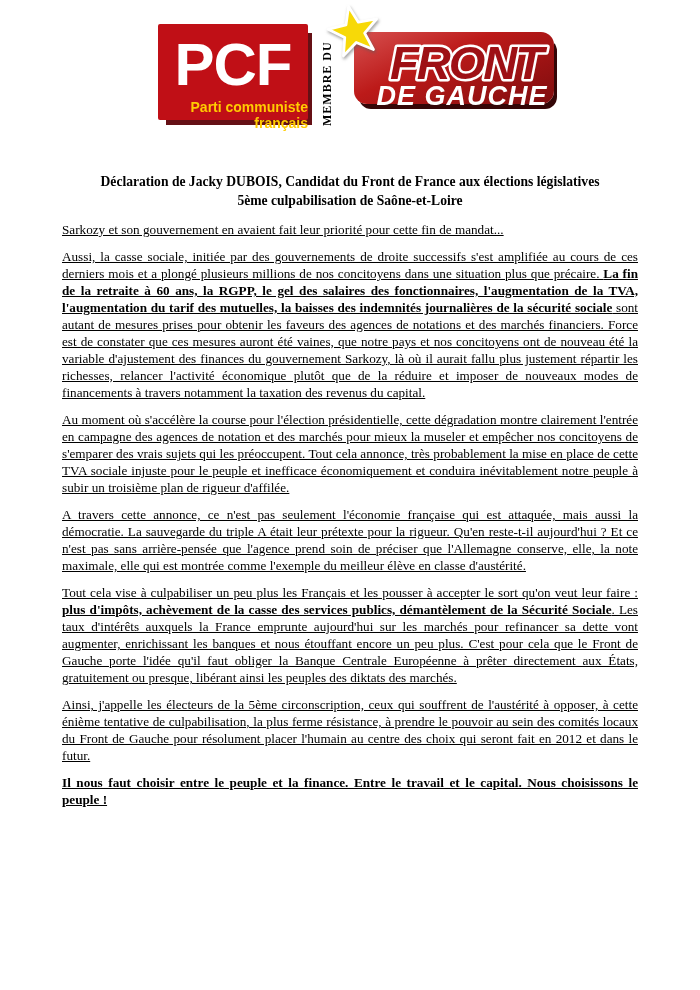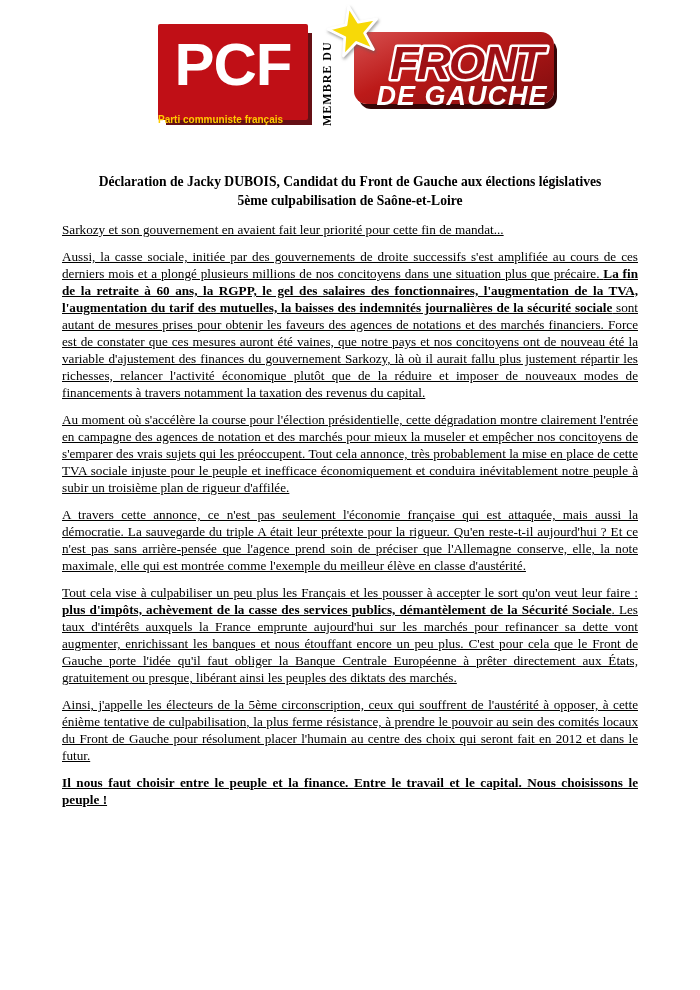--- a/index.html
+++ b/index.html
@@ -14,21 +14,21 @@
     background:#c00f16; border-radius:2px;
     box-shadow:6px 7px 0 -2px #651015;
   }
   .pcf-acronym {
     font-family:"Liberation Sans", sans-serif; font-weight:bold;
     font-size:60px; line-height:62px; letter-spacing:-1px;
     color:#fff; text-align:center; padding-top:10px;
   }
   .pcf-sub {
     font-family:"Liberation Sans", sans-serif; font-weight:bold;
-    font-size:10px; color:#ffcc00; text-align:left; margin-top:18px;
+    font-size:14px; color:#ffcc00; text-align:right; margin-top:3px;
     letter-spacing:0;
   }
   .membre {
     position:absolute; left:320px; top:38px; height:88px;
     writing-mode:vertical-rl; transform:rotate(180deg);
     font-family:"Liberation Serif", serif; font-weight:bold;
     font-size:12px; letter-spacing:1px; color:#000; white-space:nowrap;
   }
   .star {
     position:absolute; left:326px; top:4px; width:56px; height:56px;
@@ -87,21 +87,21 @@
     <div class="fdg">
       <svg width="200" height="82" viewBox="0 0 200 82">
         <text class="fdg-front" x="112" y="47">FRONT</text>
         <text class="fdg-gauche" x="108" y="73">DE GAUCHE</text>
       </svg>
     </div>
   </header>
 
   <main class="content">
     <div class="doc-title">
-      <div>Déclaration de Jacky DUBOIS, Candidat du Front de Gauche aux élections législatives</div>
+      <div>Déclaration de Jacky DUBOIS, Candidat du Front de France aux élections législatives</div>
       <div>5ème culpabilisation de Saône-et-Loire</div>
     </div>
 
     <p><span>Sarkozy et son gouvernement en avaient fait leur priorité pour cette fin de mandat...</span><br></p>
     <p><span>Aussi, la casse sociale, initiée par des gouvernements de droite successifs s'est amplifiée au cours de ces derniers mois et a plongé plusieurs millions de nos concitoyens dans une situation plus que précaire. </span><span class="b">La fin de la retraite à 60 ans, la RGPP, le gel des salaires des fonctionnaires, l'augmentation de la TVA, l'augmentation du tarif des mutuelles, la baisses des indemnités journalières de la sécurité sociale</span><span> sont autant de mesures prises pour obtenir les faveurs des agences de notations et des marchés financiers. Force est de constater que ces mesures auront été vaines, que notre pays et nos concitoyens ont de nouveau été la variable d'ajustement des finances du gouvernement Sarkozy, là où il aurait fallu plus justement répartir les richesses, relancer l'activité économique plutôt que de la réduire et imposer de nouveaux modes de financements à travers notamment la taxation des revenus du capital.</span></p>
     <p><span>Au moment où s'accélère la course pour l'élection présidentielle, cette dégradation montre clairement l'entrée en campagne des agences de notation et des marchés pour mieux la museler et empêcher nos concitoyens de s'emparer des vrais sujets qui les préoccupent. Tout cela annonce, très probablement la mise en place de cette TVA sociale injuste pour le peuple et inefficace économiquement et conduira inévitablement notre peuple à subir un troisième plan de rigueur d'affilée.</span></p>
     <p><span>A travers cette annonce, ce n'est pas seulement l'économie française qui est attaquée, mais aussi la démocratie. La sauvegarde du triple A était leur prétexte pour la rigueur. Qu'en reste-t-il aujourd'hui ? Et ce n'est pas sans arrière-pensée que l'agence prend soin de préciser que l'Allemagne conserve, elle, la note maximale, elle qui est montrée comme l'exemple du meilleur élève en classe d'austérité.</span></p>
     <p><span>Tout cela vise à culpabiliser un peu plus les Français et les pousser à accepter le sort qu'on veut leur faire : </span><span class="b">plus d'impôts, achèvement de la casse des services publics, démantèlement de la Sécurité Sociale</span><span>. Les taux d'intérêts auxquels la France emprunte aujourd'hui sur les marchés pour refinancer sa dette vont augmenter, enrichissant les banques et nous étouffant encore un peu plus. C'est pour cela que le Front de Gauche porte l'idée qu'il faut obliger la Banque Centrale Européenne à prêter directement aux États, gratuitement ou presque, libérant ainsi les peuples des diktats des marchés.</span></p>
     <p><span>Ainsi, j'appelle les électeurs de la 5ème circonscription, ceux qui souffrent de l'austérité à opposer, à cette énième tentative de culpabilisation, la plus ferme résistance, à prendre le pouvoir au sein des comités locaux du Front de Gauche pour résolument placer l'humain au centre des choix qui seront fait en 2012 et dans le futur.</span></p>
     <p><span class="b">Il nous faut choisir entre le peuple et la finance. Entre le travail et le capital. Nous choisissons le peuple !</span></p>

